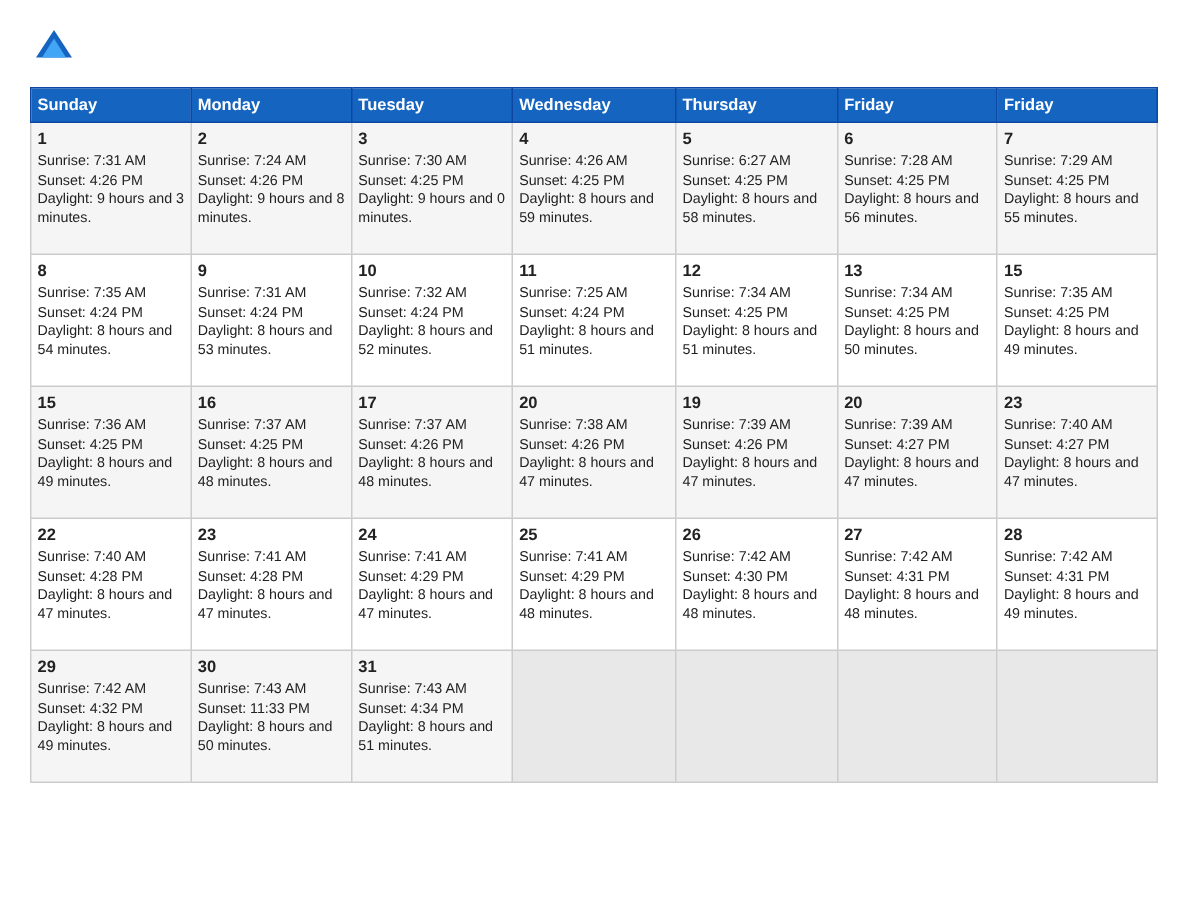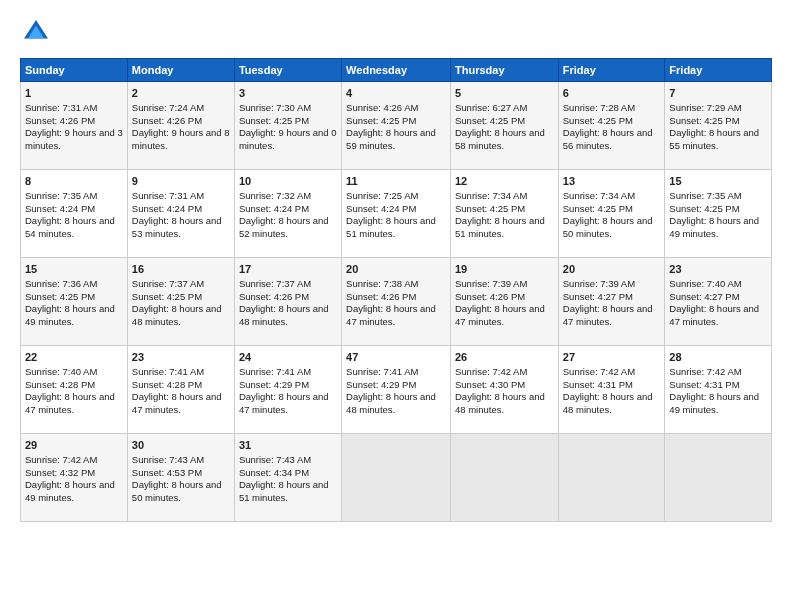--- a/index.html
+++ b/index.html
@@ -148,28 +148,28 @@
           <td><span class="day-num">17</span><span>Sunrise: 7:37 AM</span><br><span>Sunset: 4:26 PM</span><br><span>Daylight: 8 hours and 48 minutes.</span></td>
           <td><span class="day-num">20</span><span>Sunrise: 7:38 AM</span><br><span>Sunset: 4:26 PM</span><br><span>Daylight: 8 hours and 47 minutes.</span></td>
           <td><span class="day-num">19</span><span>Sunrise: 7:39 AM</span><br><span>Sunset: 4:26 PM</span><br><span>Daylight: 8 hours and 47 minutes.</span></td>
           <td><span class="day-num">20</span><span>Sunrise: 7:39 AM</span><br><span>Sunset: 4:27 PM</span><br><span>Daylight: 8 hours and 47 minutes.</span></td>
           <td><span class="day-num">23</span><span>Sunrise: 7:40 AM</span><br><span>Sunset: 4:27 PM</span><br><span>Daylight: 8 hours and 47 minutes.</span></td>
         </tr>
         <tr>
           <td><span class="day-num">22</span><span>Sunrise: 7:40 AM</span><br><span>Sunset: 4:28 PM</span><br><span>Daylight: 8 hours and 47 minutes.</span></td>
           <td><span class="day-num">23</span><span>Sunrise: 7:41 AM</span><br><span>Sunset: 4:28 PM</span><br><span>Daylight: 8 hours and 47 minutes.</span></td>
           <td><span class="day-num">24</span><span>Sunrise: 7:41 AM</span><br><span>Sunset: 4:29 PM</span><br><span>Daylight: 8 hours and 47 minutes.</span></td>
-          <td><span class="day-num">47</span><span>Sunrise: 7:41 AM</span><br><span>Sunset: 4:29 PM</span><br><span>Daylight: 8 hours and 48 minutes.</span></td>
+          <td><span class="day-num">25</span><span>Sunrise: 7:41 AM</span><br><span>Sunset: 4:29 PM</span><br><span>Daylight: 8 hours and 48 minutes.</span></td>
           <td><span class="day-num">26</span><span>Sunrise: 7:42 AM</span><br><span>Sunset: 4:30 PM</span><br><span>Daylight: 8 hours and 48 minutes.</span></td>
           <td><span class="day-num">27</span><span>Sunrise: 7:42 AM</span><br><span>Sunset: 4:31 PM</span><br><span>Daylight: 8 hours and 48 minutes.</span></td>
           <td><span class="day-num">28</span><span>Sunrise: 7:42 AM</span><br><span>Sunset: 4:31 PM</span><br><span>Daylight: 8 hours and 49 minutes.</span></td>
         </tr>
         <tr>
           <td><span class="day-num">29</span><span>Sunrise: 7:42 AM</span><br><span>Sunset: 4:32 PM</span><br><span>Daylight: 8 hours and 49 minutes.</span></td>
-          <td><span class="day-num">30</span><span>Sunrise: 7:43 AM</span><br><span>Sunset: 4:53 PM</span><br><span>Daylight: 8 hours and 50 minutes.</span></td>
+          <td><span class="day-num">30</span><span>Sunrise: 7:43 AM</span><br><span>Sunset: 11:33 PM</span><br><span>Daylight: 8 hours and 50 minutes.</span></td>
           <td><span class="day-num">31</span><span>Sunrise: 7:43 AM</span><br><span>Sunset: 4:34 PM</span><br><span>Daylight: 8 hours and 51 minutes.</span></td>
           <td class="day-empty"></td>
           <td class="day-empty"></td>
           <td class="day-empty"></td>
           <td class="day-empty"></td>
         </tr>
       </tbody>
   </table>
 </div>
 

